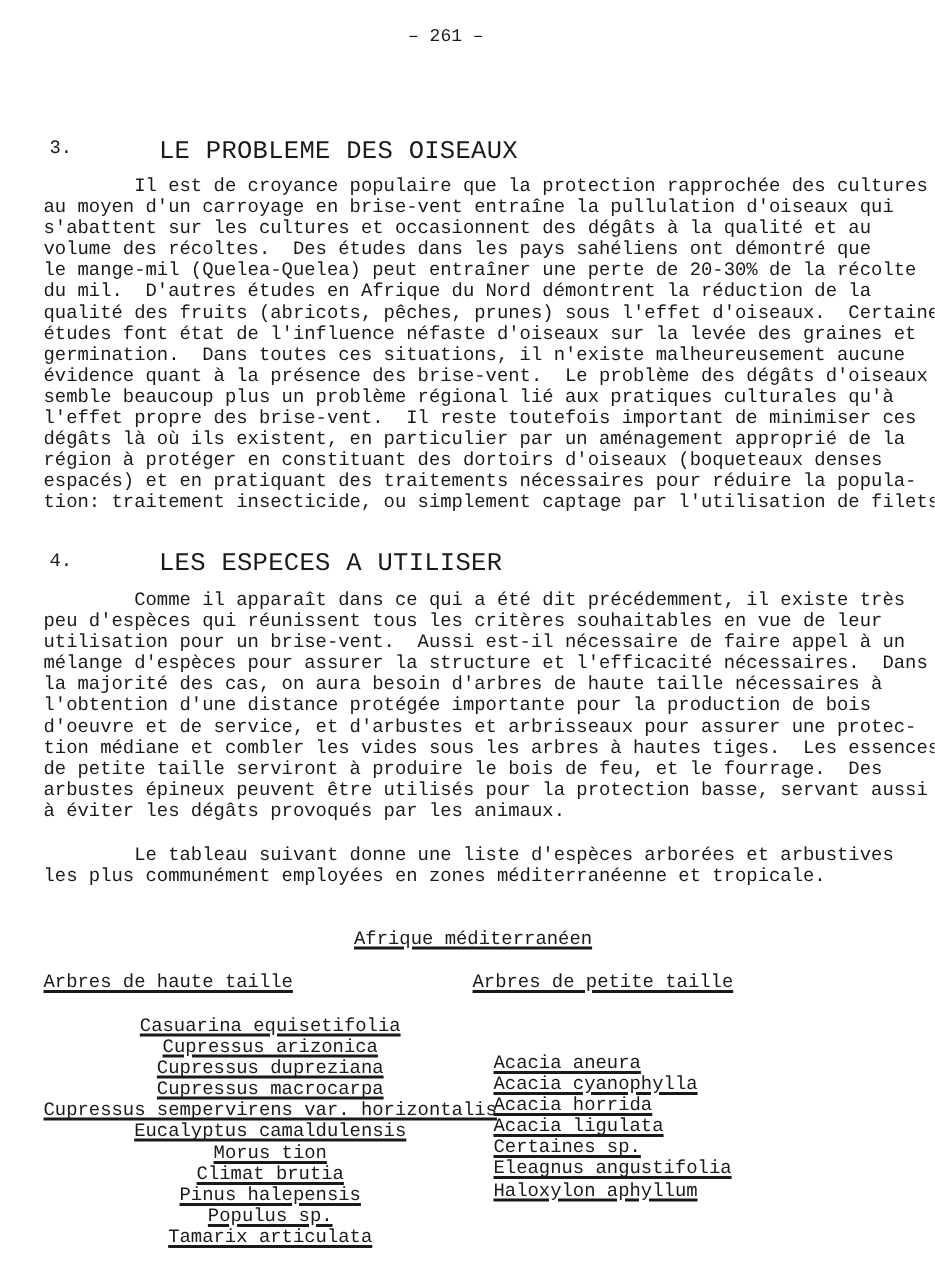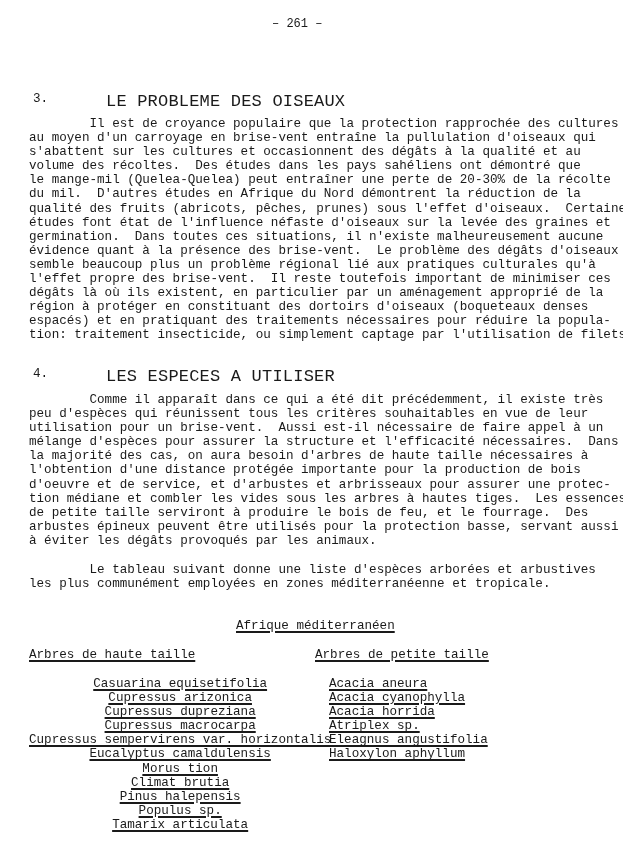--- a/index.html
+++ b/index.html
@@ -11,21 +11,21 @@
   .sec-title { left: 86px; font-size: 17px; letter-spacing: 0.2px; margin-left: 20px; }
   .para { position: absolute; left: 29px; width: 600px; line-height: 14.1px; }
   .para .line { display: block; white-space: pre; height: 14.1px; }
   .ul { text-decoration: underline; text-decoration-thickness: 1.5px; text-underline-offset: 2px; }
   .center-title { left: 236px; top: 619px; }
   .col-head-left { left: 29px; top: 648px; }
   .col-head-right { left: 315px; top: 648px; }
   .list { position: absolute; line-height: 14.1px; }
   .list .item { display: block; white-space: pre; height: 14.1px; }
   .list-left { left: 29px; top: 677px; text-align: center; }
-  .list-right { left: 329px; top: 677px; }
+  .list-right { left: 329px; top: 702px; }
 </style>
 </head>
 <body>
 
 <div class="abs pagenum">– 261 –</div>
 
 <div class="abs sec-num" style="top:92px">3.</div>
 <div class="abs sec-title" style="top:92px">LE PROBLEME DES OISEAUX</div>
 <div class="para" style="top:117px" id="s3">
     <span class="line">        Il est de croyance populaire que la protection rapprochée des cultures</span>
@@ -79,16 +79,17 @@
     <span class="item ul">Morus tion</span>
     <span class="item ul">Climat brutia</span>
     <span class="item ul">Pinus halepensis</span>
     <span class="item ul">Populus sp.</span>
     <span class="item ul">Tamarix articulata</span>
   </div>
 <div class="list list-right" id="listR">
     <span class="item ul">Acacia aneura</span>
     <span class="item ul">Acacia cyanophylla</span>
     <span class="item ul">Acacia horrida</span>
-    <span class="item ul">Atriplex sp.</span>
+    <span class="item ul">Acacia ligulata</span>
+    <span class="item ul">Certaines sp.</span>
     <span class="item ul">Eleagnus angustifolia</span>
     <span class="item ul">Haloxylon aphyllum</span>
   </div>
 
 </body></html>

